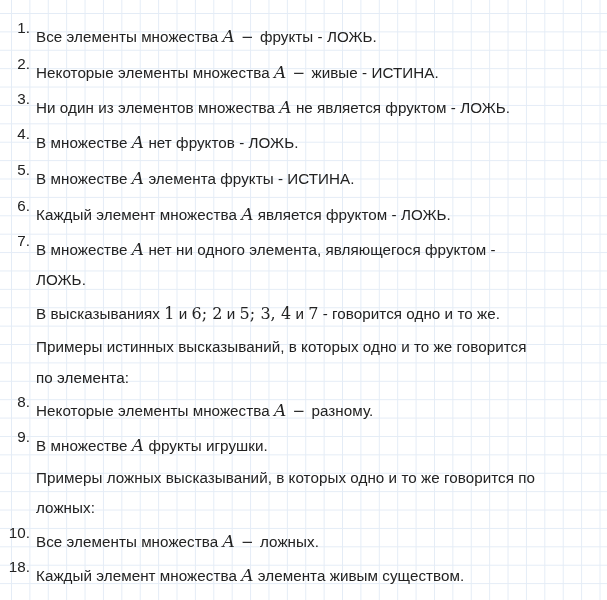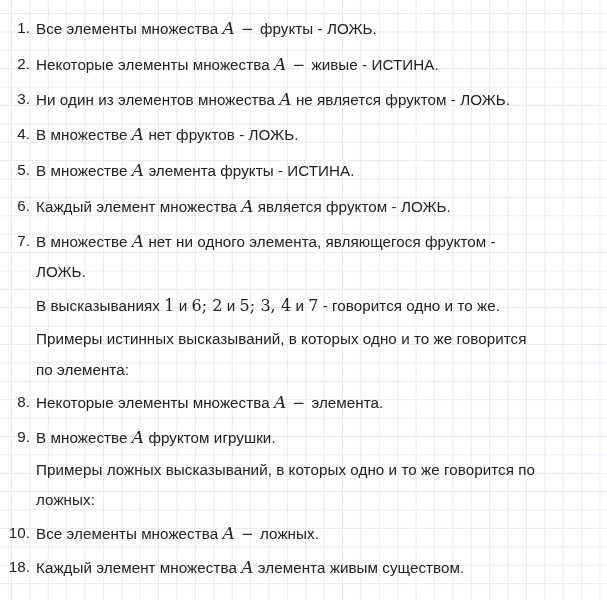--- a/index.html
+++ b/index.html
@@ -38,21 +38,21 @@
   .num {
     display: inline-block;
     width: 33px;
     text-align: right;
     padding-right: 3px;
     box-sizing: border-box;
   }
   .txt {
     position: absolute;
     left: 36px;
-    top: 0;
+    top: 8px;
   }
   .math {
     font-family: "DejaVu Serif", "Liberation Serif", serif;
     font-style: italic;
     font-size: 17px;
   }
   .mathnum {
     font-family: "DejaVu Serif", "Liberation Serif", serif;
     font-size: 16px;
   }
@@ -111,26 +111,26 @@
 
   <div class="line" style="top:328px">
     <span class="txt">Примеры истинных высказываний, в которых одно и то же говорится</span>
   </div>
   <div class="line" style="top:359px">
     <span class="txt">по элемента:</span>
   </div>
 
   <div class="line" style="top:391px">
     <span class="num">8.</span>
-    <span class="txt"><span>Некоторые элементы множества </span><span class="math">A</span> <span class="mdash">−</span><span> элемента.</span></span>
+    <span class="txt"><span>Некоторые элементы множества </span><span class="math">A</span> <span class="mdash">−</span><span> разному.</span></span>
   </div>
 
   <div class="line" style="top:426px">
     <span class="num">9.</span>
-    <span class="txt"><span>В множестве </span><span class="math">A</span><span> фруктом игрушки.</span></span>
+    <span class="txt"><span>В множестве </span><span class="math">A</span><span> фрукты игрушки.</span></span>
   </div>
 
   <div class="line" style="top:459px">
     <span class="txt">Примеры ложных высказываний, в которых одно и то же говорится по</span>
   </div>
   <div class="line" style="top:489px">
     <span class="txt">ложных:</span>
   </div>
 
   <div class="line" style="top:522px">

